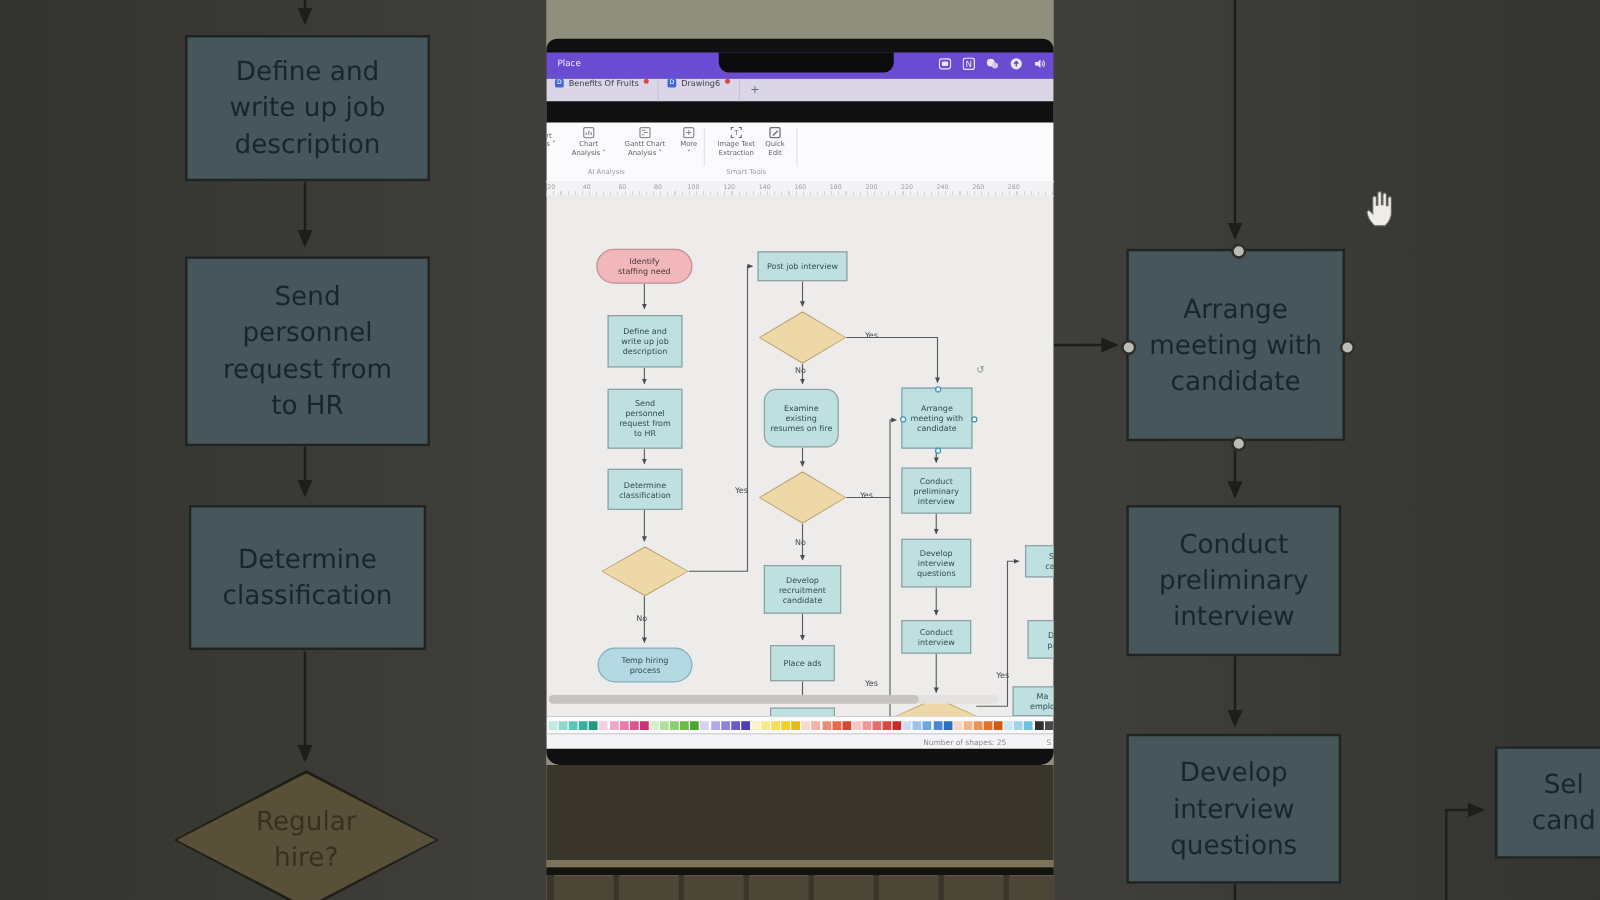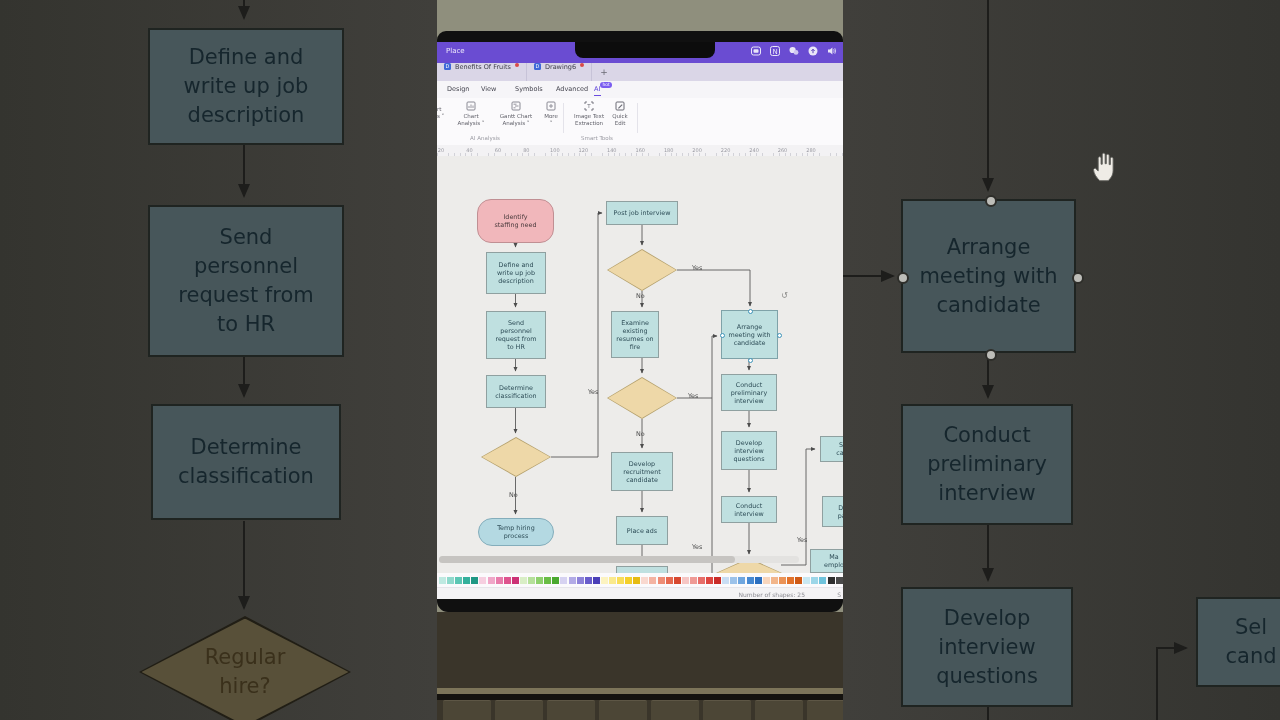--- a/index.html
+++ b/index.html
@@ -206,28 +206,20 @@
           <span class="tab-dot"></span>
         </div>
         <div class="tab">
           <span class="tab-icon">D</span>
           <span>Drawing6</span>
           <span class="tab-dot"></span>
         </div>
         <div class="tab-plus">+</div>
       </div>
 
-      <div id="menurow">
-        <span id="ai-badge">hot</span>
-      <span class="menu-item" style="left: 10px;">Design</span>
-          <span class="menu-item" style="left: 44px;">View</span>
-          <span class="menu-item" style="left: 78px;">Symbols</span>
-          <span class="menu-item" style="left: 119px;">Advanced</span>
-          <span class="menu-item active" style="left: 157px;">AI</span>
-        </div>
 
       <div id="toolbar">
         <div id="tb-clip">
             <div>rt</div>
             <div>s ˅</div>
           </div>
         <div class="tb-div" style="left:126px"></div>
         <div class="tb-div" style="left:200px"></div>
       <div class="tb-btn" style="left: 14px; width: 40px;">
             <div class="tb-ic"><svg viewBox="0 0 10 10" width="10" height="10">
@@ -315,21 +307,21 @@
             <path d="M642 491 V512" marker-end="url(#ah)"></path>
             <path d="M642 545 V562" marker-end="url(#ah)"></path>
             <path d="M749 359 V370" marker-end="url(#ah)"></path>
             <path d="M749 411 V427" marker-end="url(#ah)"></path>
             <path d="M749 470 V492" marker-end="url(#ah)"></path>
             <path d="M749 523 V554" marker-end="url(#ah)"></path>
             <path d="M781 565 H806 V449 H815" marker-end="url(#ah)"></path>
           </g>
         </svg>
         <div id="canvas-nodes">
-            <div class="node terminator" style="left: 40px; top: 43px; width: 77px; height: 44px;">
+            <div class="node terminator" style="left: 40px; top: 43px; width: 77px; height: 28px;">
               <div class="nl">Identify</div>
               <div class="nl">staffing need</div>
             </div>
             <div class="node process" style="left: 49px; top: 96px; width: 60px; height: 42px;">
               <div class="nl">Define and</div>
               <div class="nl">write up job</div>
               <div class="nl">description</div>
             </div>
             <div class="node process" style="left: 49px; top: 155px; width: 60px; height: 48px;">
               <div class="nl">Send</div>
@@ -353,21 +345,21 @@
             </div>
             <div class="node process" style="left: 169px; top: 45px; width: 72px; height: 24px;">
               <div class="nl">Post job interview</div>
             </div>
             <div class="node decision" style="left: 170px; top: 93px; width: 70px; height: 42px;">
               <div class="d-bg"></div>
               <div class="d-fill"></div>
               <div class="nl">Suitable</div>
               <div class="nl">candidate?</div>
             </div>
-            <div class="node process" style="left: 174px; top: 155px; width: 48px; height: 47px;">
+            <div class="node process" style="left: 174px; top: 155px; width: 60px; height: 47px; border-radius: 10px;">
               <div class="nl">Examine</div>
               <div class="nl">existing</div>
               <div class="nl">resumes on fire</div>
             </div>
             <div class="node decision" style="left: 170px; top: 221px; width: 70px; height: 42px;">
               <div class="d-bg"></div>
               <div class="d-fill"></div>
               <div class="nl">Suitable</div>
               <div class="nl">candidate?</div>
             </div>

